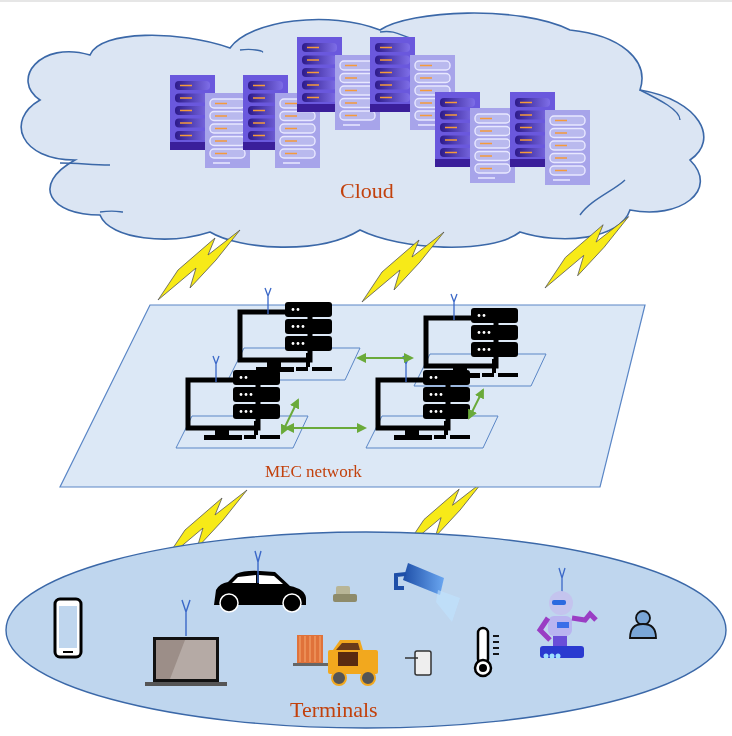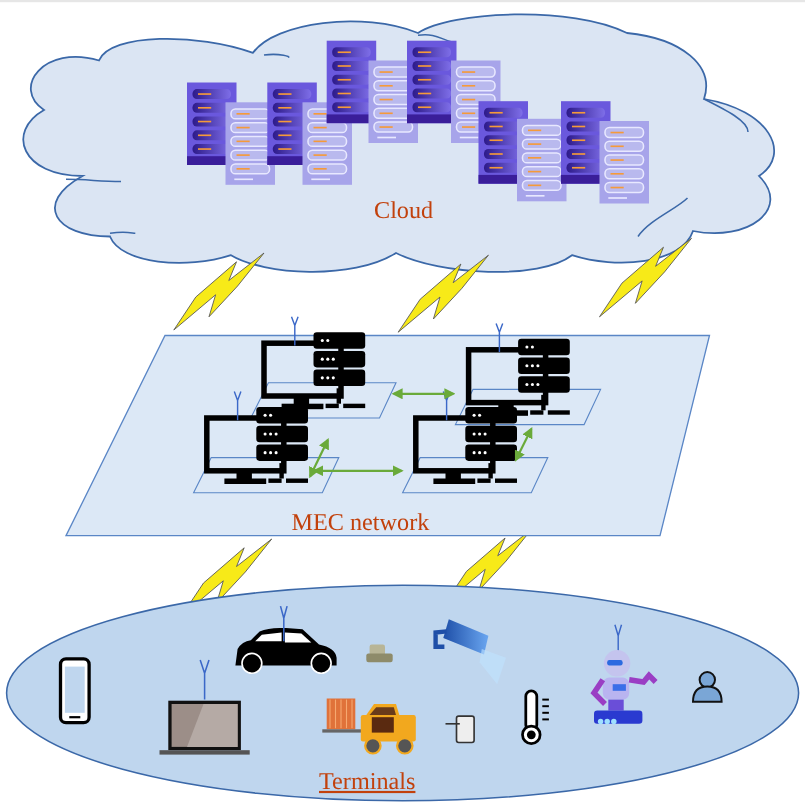--- a/index.html
+++ b/index.html
@@ -1,21 +1,21 @@
 <!DOCTYPE html>
 <html><head>
 <meta charset="utf-8">
 <style>
   html, body { margin: 0; padding: 0; background: #ffffff; }
   body { width: 732px; height: 736px; position: relative; overflow: hidden; font-family: "Liberation Serif", serif; }
   #stage { position: absolute; left: 0; top: 0; width: 732px; height: 736px; }
   .label { position: absolute; font-family: "Liberation Serif", serif; color: #c2410c; white-space: nowrap; }
   #cloud-label { left: 340px; top: 178px; font-size: 22px; }
-  #mec-label { left: 265px; top: 462px; font-size: 22px; }
-  #term-label { left: 290px; top: 697px; font-size: 22px; text-decoration: underline; }
+  #mec-label { left: 265px; top: 462px; font-size: 17px; }
+  #term-label { left: 290px; top: 697px; font-size: 22px; }
   .topline { position: absolute; left: 0; top: 0; width: 732px; height: 2px; background: #e6e6e6; }
 </style>
 </head>
 <body>
 
 <div class="topline"></div>
 
 <svg id="stage" width="732" height="736" viewBox="0 0 732 736" xmlns="http://www.w3.org/2000/svg">
   <defs>
     <linearGradient id="rackA" x1="0" x2="1" y1="0" y2="0">

